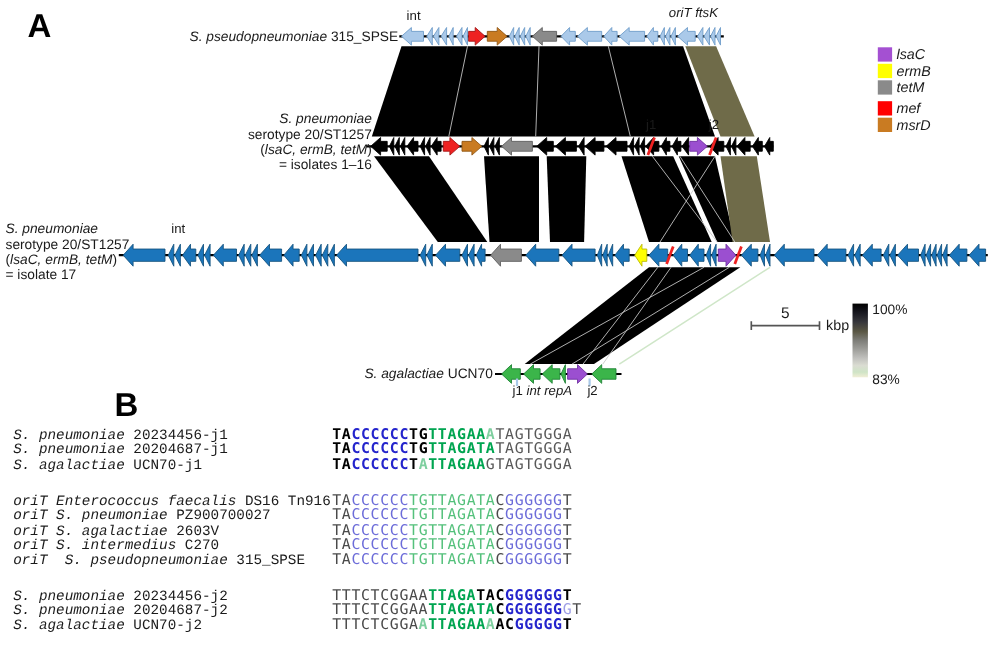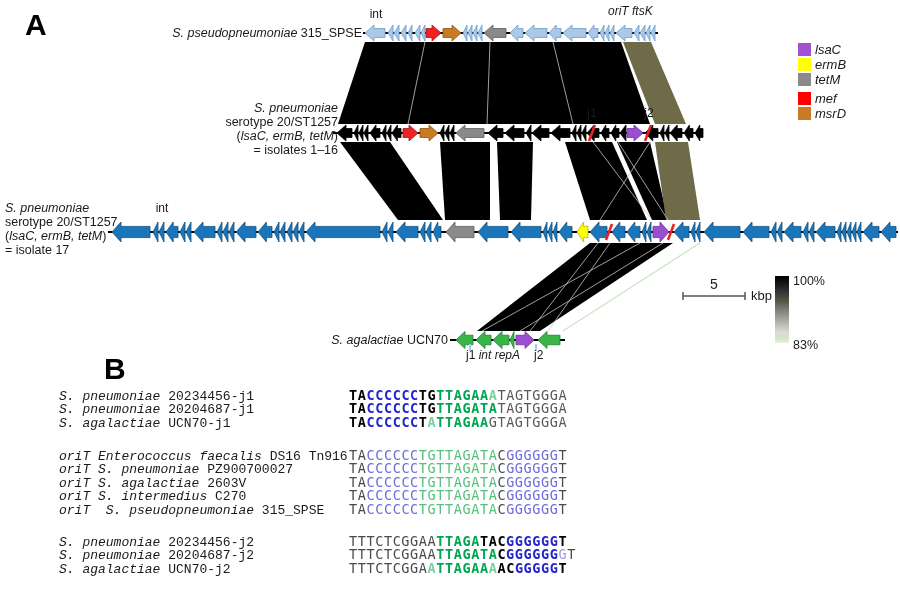--- a/index.html
+++ b/index.html
@@ -1,21 +1,21 @@
 <!DOCTYPE html>
 <html><head>
 <meta charset="utf-8">
 <style>
   html,body{margin:0;padding:0;background:#fff;}
   #fig{position:relative;width:900px;height:592px;background:#fff;overflow:hidden;
        font-family:"Liberation Sans",sans-serif;}
   #panelA{position:absolute;left:0;top:0;}
   #panelA text{font-family:"Liberation Sans",sans-serif;fill:#1a1a1a;}
   .plabel{position:absolute;font-size:30px;font-weight:bold;color:#000;}
-  #panelB{position:absolute;left:0;top:0;width:716px;height:592px;margin-left:47px;}
+  #panelB{position:absolute;left:0;top:0;width:716px;height:592px;}
   .seqblock{position:absolute;left:12px;white-space:pre;}
   .arow{height:13.4px;line-height:13.4px;}
   .nm{display:inline-block;width:290px;font-family:"Liberation Mono",monospace;
       font-size:13px;color:#1a1a1a;vertical-align:baseline;}
   .nm .it{font-style:italic;}
   .sq{font-family:"DejaVu Sans Mono",monospace;font-size:13.5px;letter-spacing:0.6px;}
 </style>
 </head>
 <body>
 

